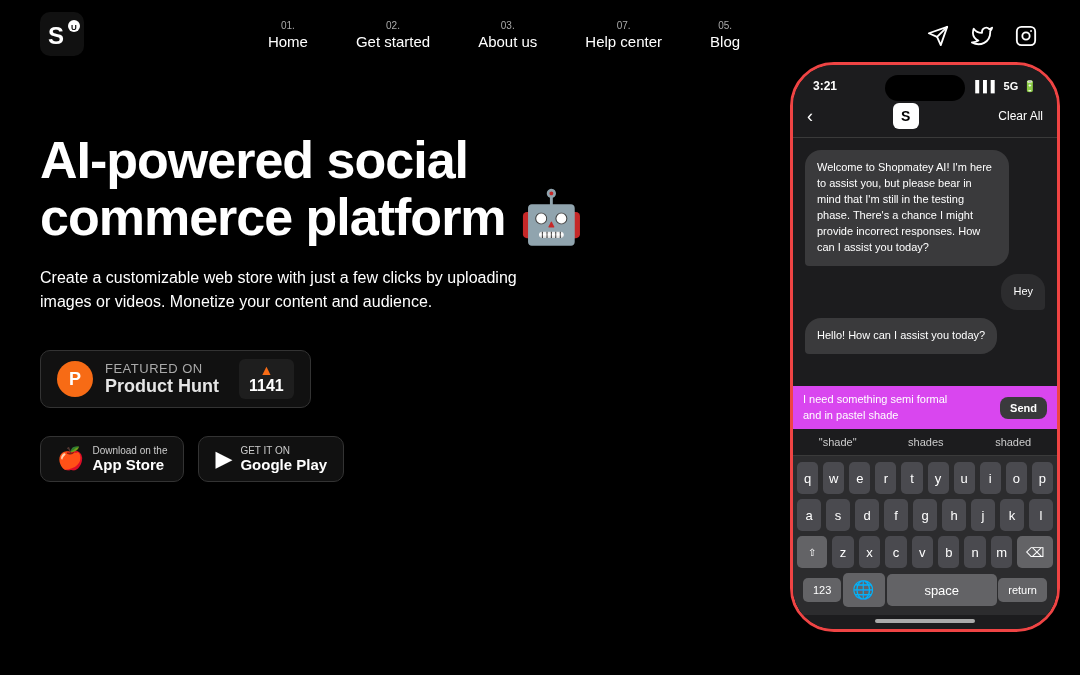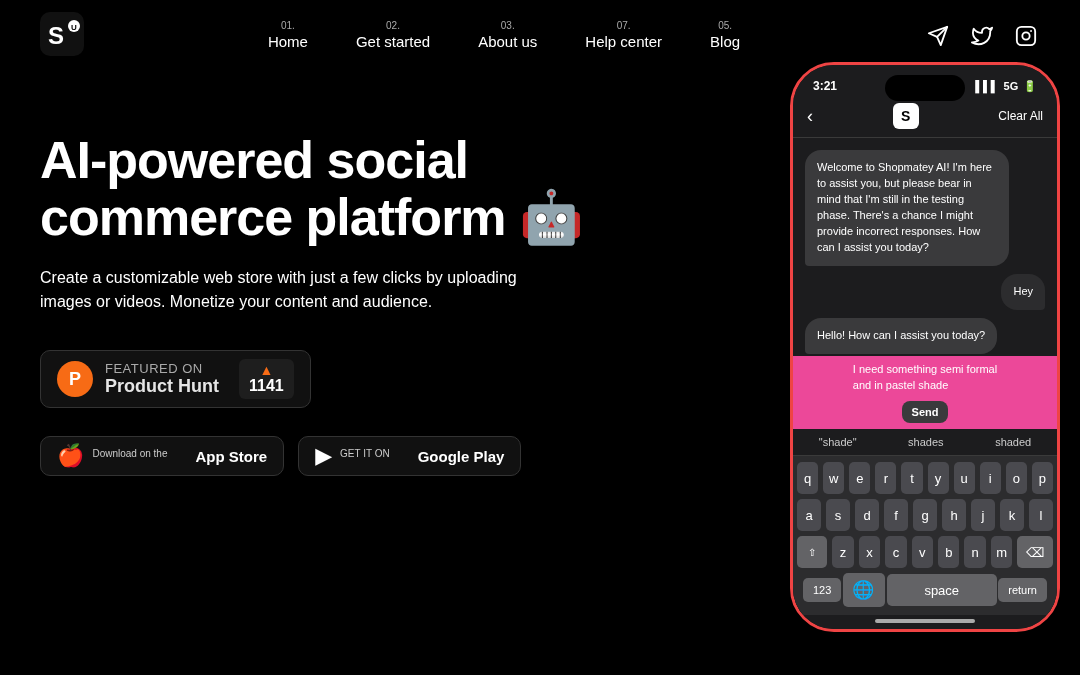--- a/index.html
+++ b/index.html
@@ -170,22 +170,21 @@
       padding: 8px 16px;
       cursor: pointer;
       min-width: 130px;
     }
     .store-btn-icon {
       font-size: 22px;
       line-height: 1;
     }
     .store-btn-text {
       display: flex;
-      flex-direction: row;
-      gap: 28px;
+      flex-direction: column;
     }
     .store-btn-small {
       font-size: 10px;
       color: #ccc;
     }
     .store-btn-name {
       font-size: 15px;
       font-weight: 600;
       color: #fff;
       white-space: nowrap;
@@ -315,23 +314,22 @@
       background: #3a3a3c;
       align-self: flex-start;
       border-bottom-left-radius: 4px;
     }
 
     
     .chat-input-row {
       display: flex;
       align-items: center;
       padding: 6px 10px;
-      background: #ec4899;
+      background: #d946ef;
       gap: 8px;
-      flex-direction: column;
     }
     .chat-input-field {
       flex: 1;
       background: transparent;
       border: none;
       color: #fff;
       font-size: 11px;
       line-height: 1.4;
       outline: none;
       resize: none;

